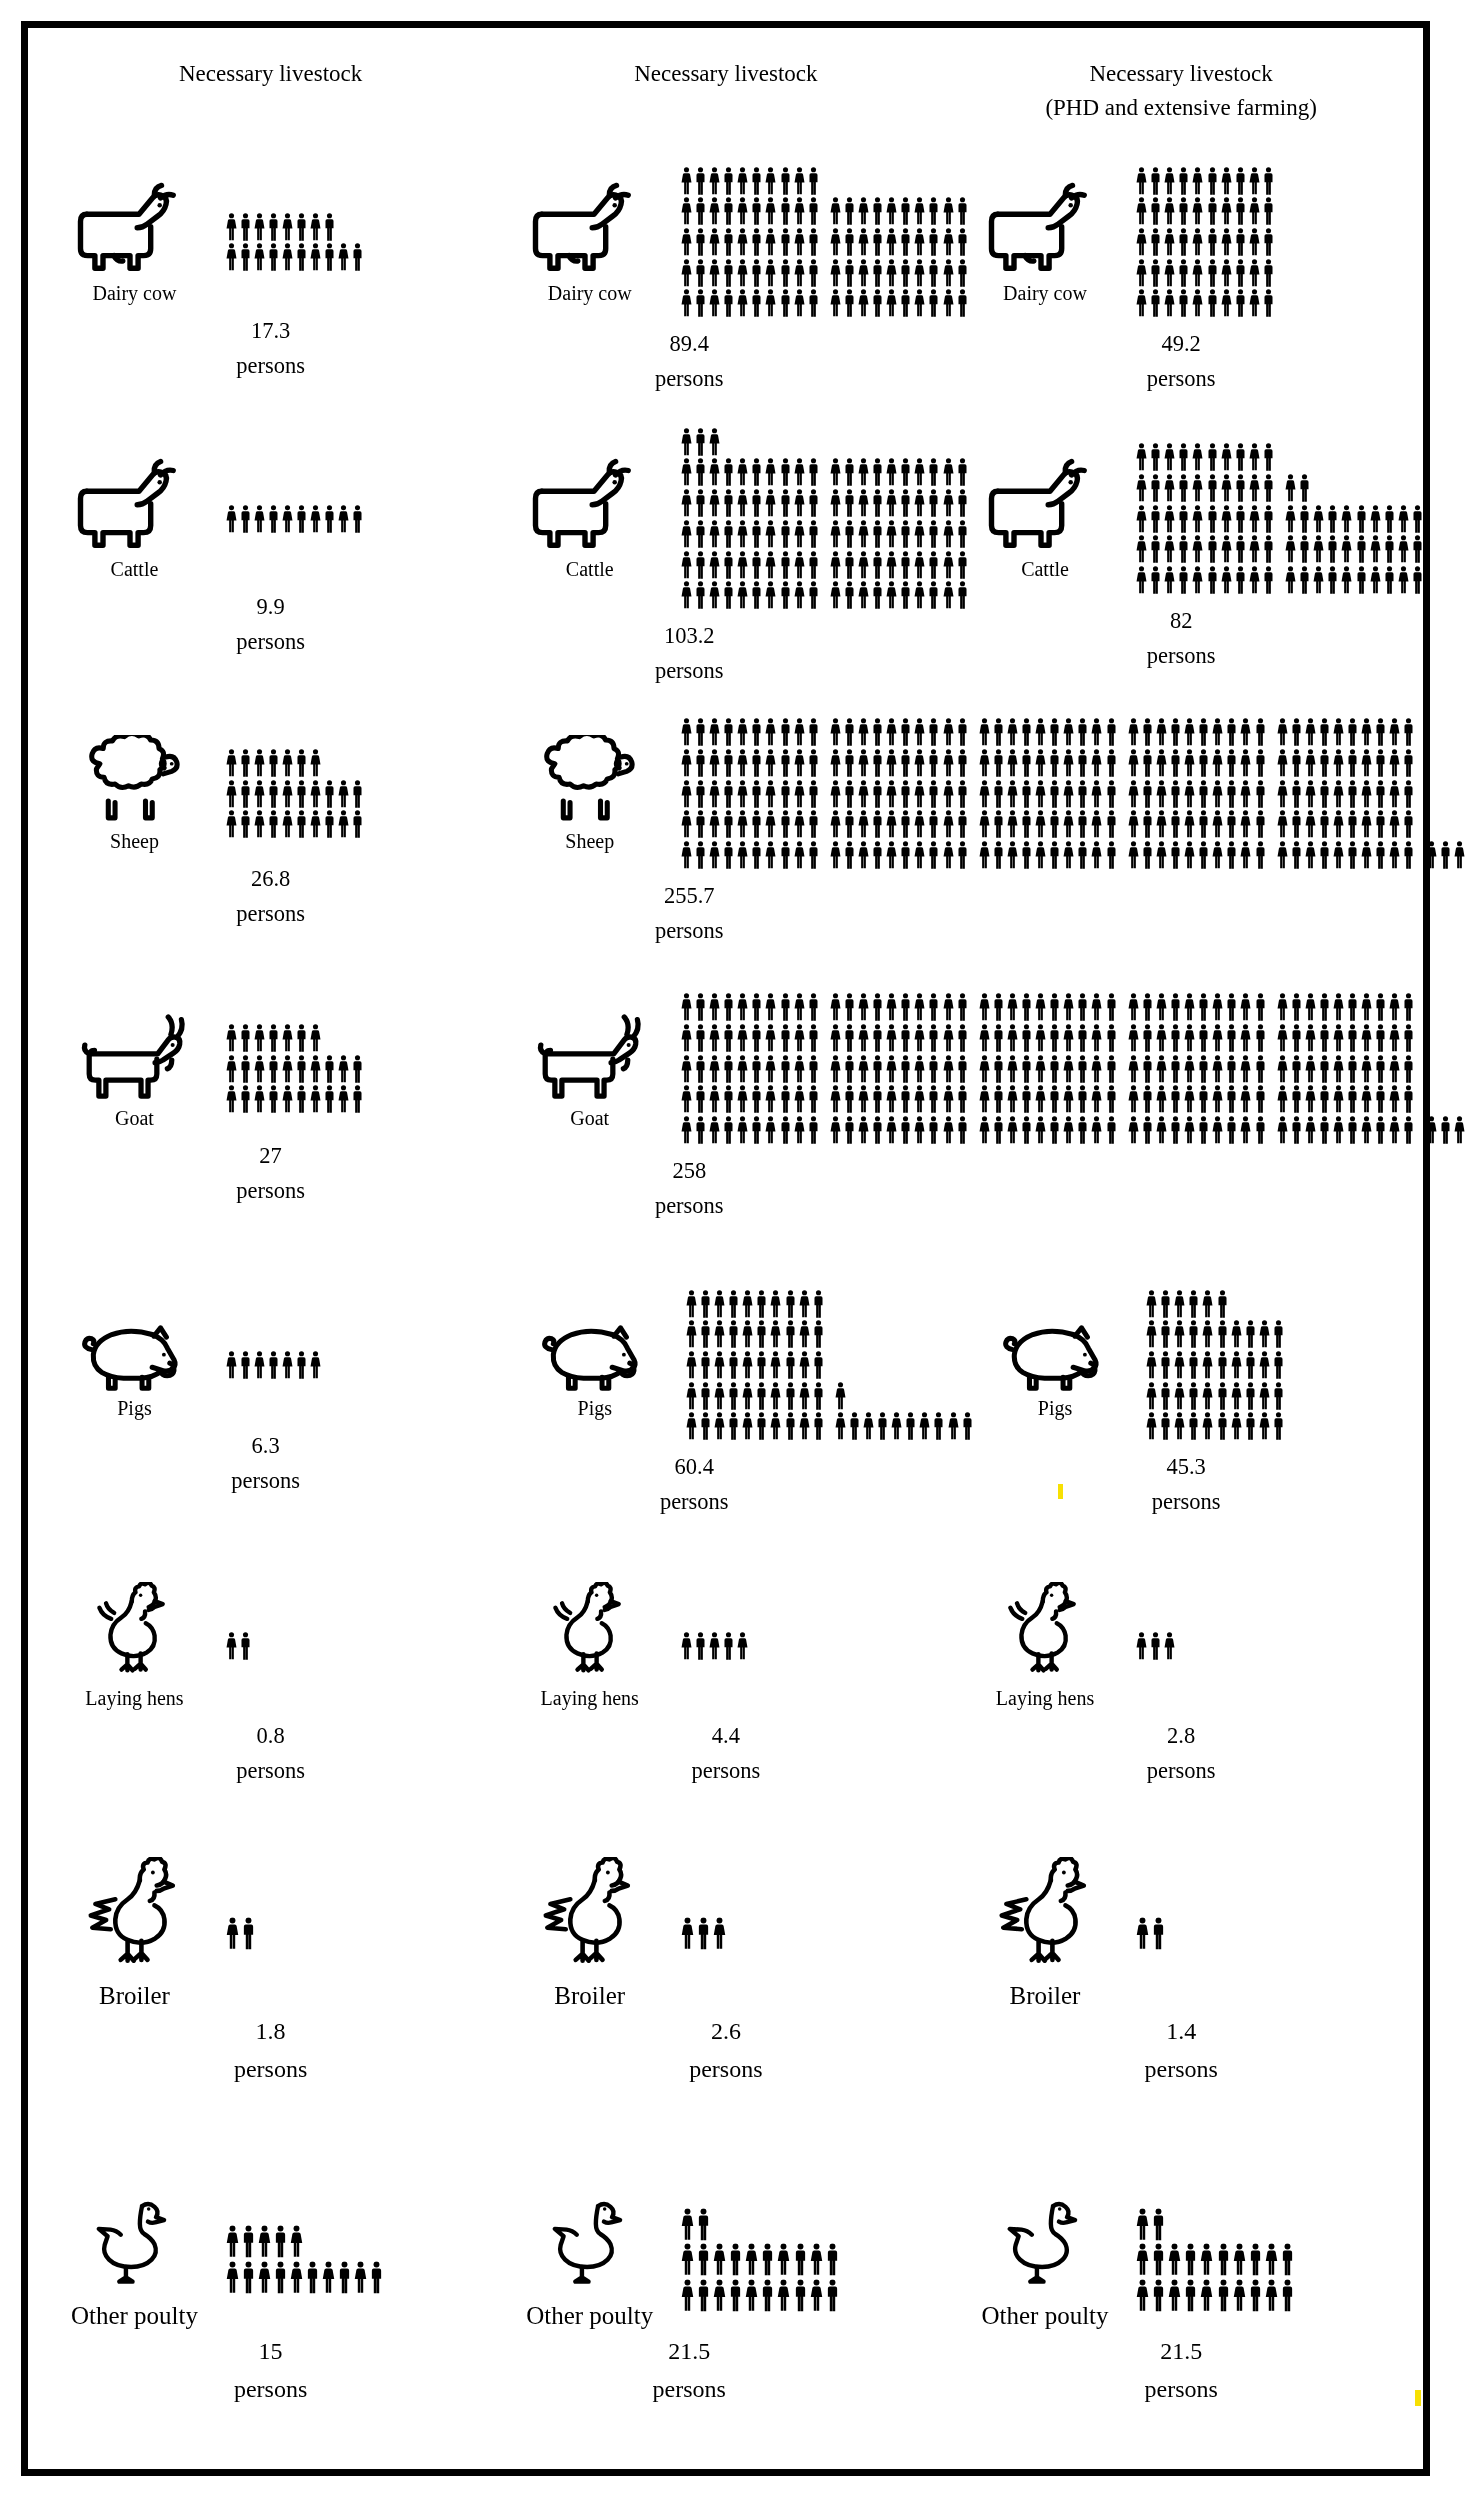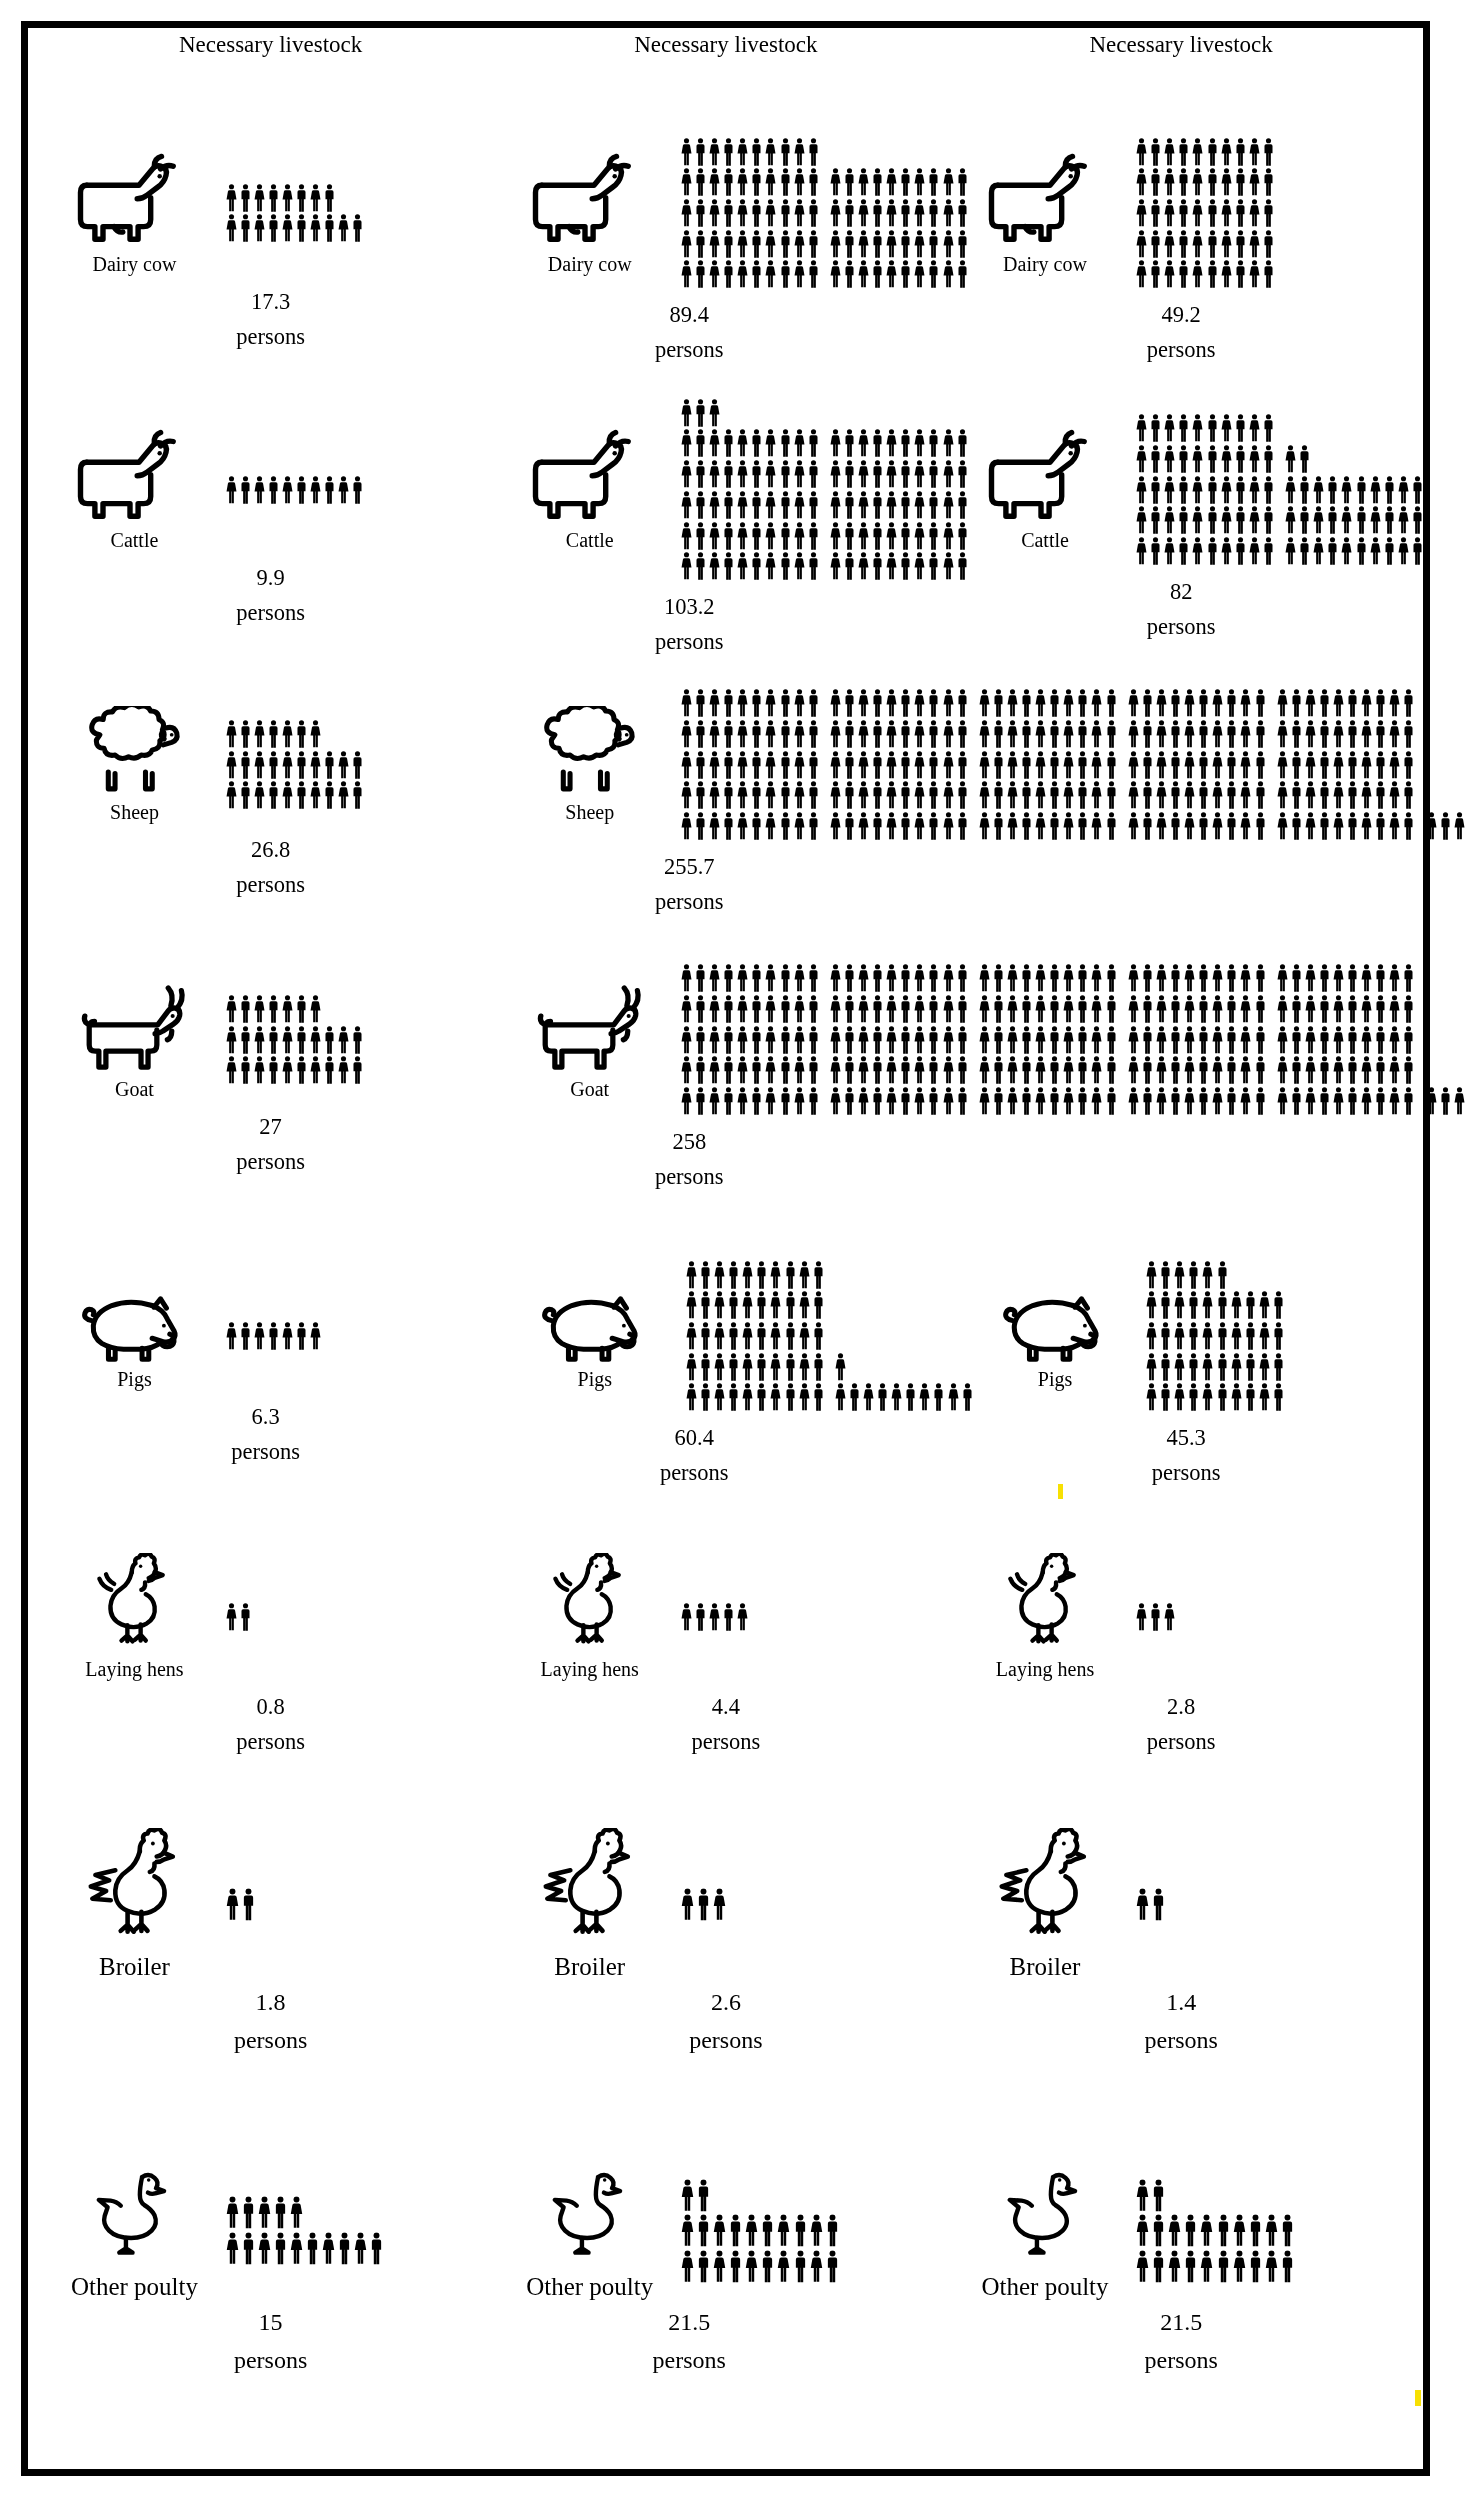--- a/index.html
+++ b/index.html
@@ -1,19 +1,19 @@
 <!DOCTYPE html>
 <html style="font-size:9px"><head>
 <meta charset="utf-8">
 <style>
   html,body{margin:0;padding:0;background:#fff;}
   body{width:1466px;height:2512px;position:relative;font-family:"Liberation Serif",serif;color:#000;}
   .frame{position:absolute;left:21.4px;top:21.4px;width:1409px;height:2455px;border:7.3px solid #000;box-sizing:border-box;background:#fff;}
   .content{position:absolute;inset:0;padding:0 14.6px;box-sizing:border-box;}
-  .header-row{display:grid;grid-template-columns:1fr 1fr 1fr;height:90px;}
+  .header-row{display:grid;grid-template-columns:1fr 1fr 1fr;padding-top:29px;height:90px;}
   .header-cell{text-align:center;font-size:23px;line-height:1.45;}
   .chart-row{display:grid;grid-template-columns:1fr 1fr 1fr;align-items:center;}
   .chart-row:nth-of-type(1){height:269px;}
   .chart-row:nth-of-type(2){height:284px;}
   .chart-row:nth-of-type(3){height:266px;}
   .chart-row:nth-of-type(4){height:284px;}
   .chart-row:nth-of-type(5){height:309px;gap:15px;}
   .chart-row:nth-of-type(6){height:252px;}
   .chart-row:nth-of-type(7){height:322px;}
   .chart-row:nth-of-type(8){height:331px;}
@@ -138,20 +138,21 @@
   <div class="content">
     <div class="header-row" id="headers">
         <div class="header-cell">
           <div>Necessary livestock</div>
         </div>
         <div class="header-cell">
           <div>Necessary livestock</div>
         </div>
         <div class="header-cell">
           <div>Necessary livestock</div>
+          <div>(PHD and extensive farming)</div>
         </div>
       </div>
     <div id="rows-container">
         <div class="chart-row">
           <div class="cell" style="grid-column: 1;">
             <div class="cell-top">
               <div class="animal-block">
                 <svg width="135" height="99" viewBox="0 0 240 176">
                   <use href="#dairy-cow-icon"></use>
                 </svg>

